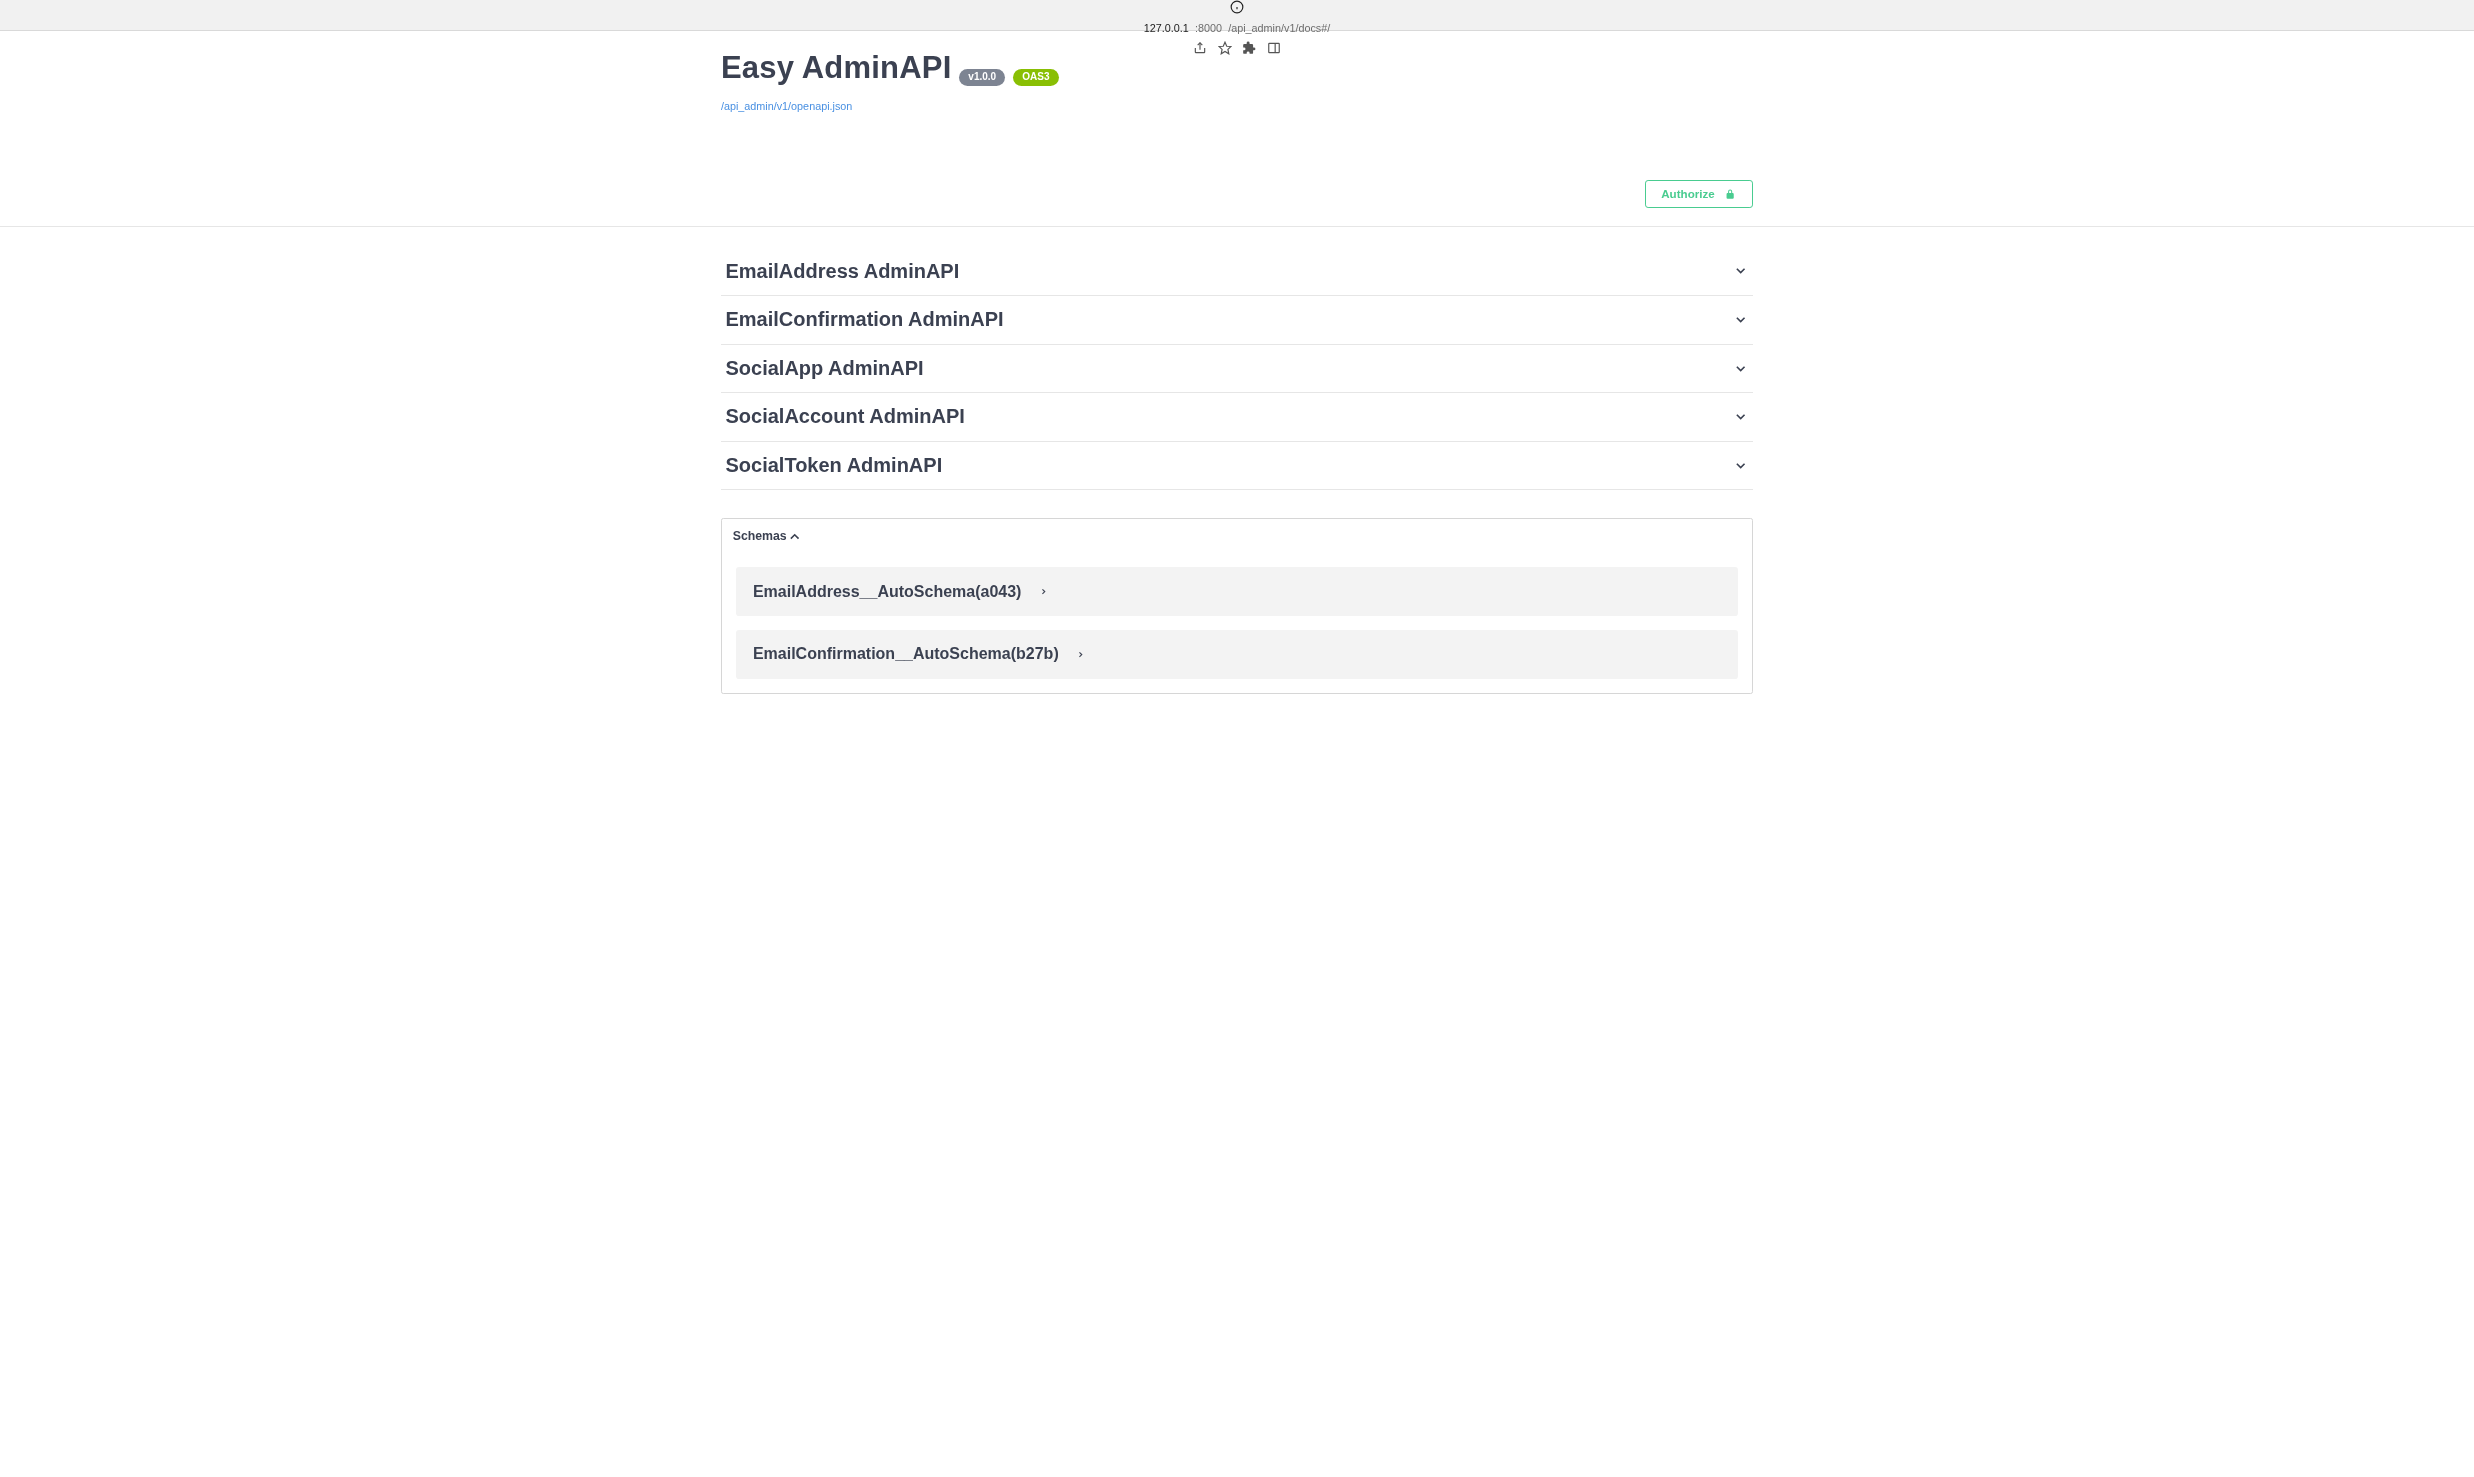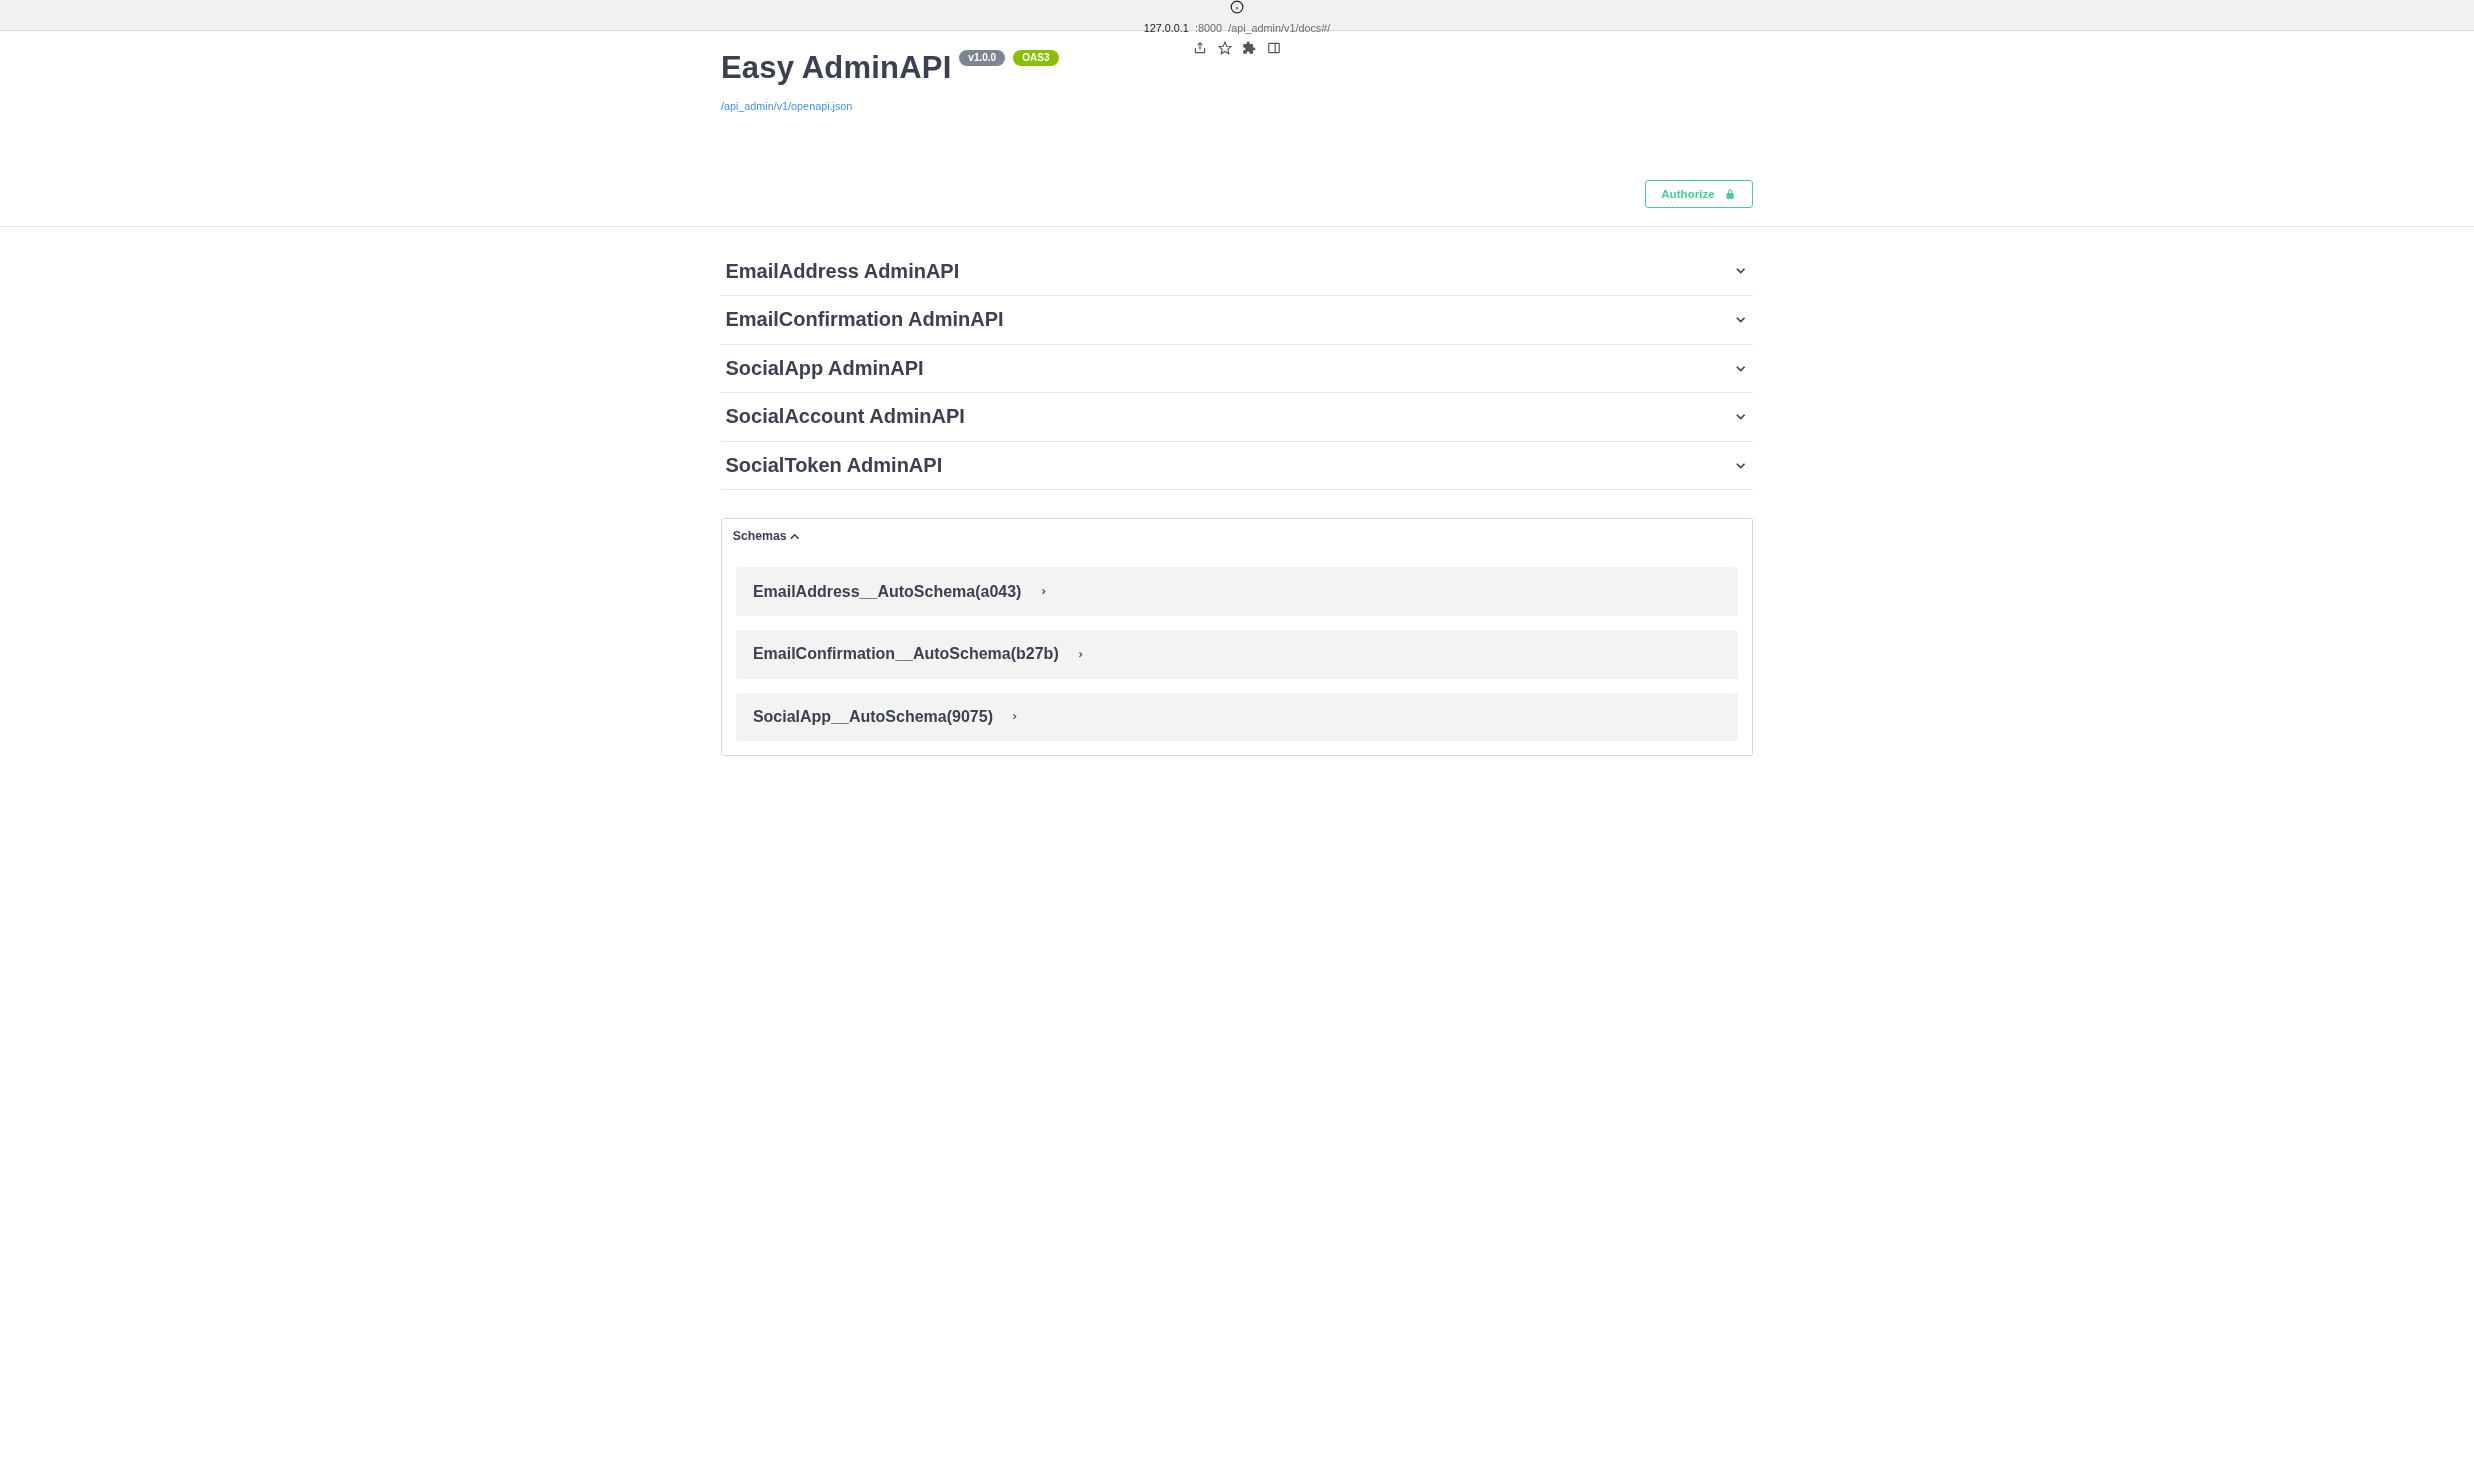--- a/index.html
+++ b/index.html
@@ -45,21 +45,21 @@
   .location-bar .addr .path{color:#6d6d6d;}
   .loc-icons{display:flex;align-items:center;gap:10.8px;color:#555;}
   .loc-icon{width:14px;height:14px;display:flex;align-items:center;justify-content:center;}
 
   
   .header-wrap{
     max-width:1063px;
     margin:0 auto;
     padding:18.5px 15.4px 14px 15.4px;
   }
-  .title-row{display:flex;align-items:flex-start;gap:7.7px;flex-wrap:wrap;}
+  .title-row{display:flex;align-items:flex-end;gap:7.7px;flex-wrap:wrap;}
   .api-title{
     font-size:31px;
     font-weight:700;
     color:var(--text-dark);
     letter-spacing:0.2px;
   }
   .badge{
     display:inline-flex;align-items:center;justify-content:center;
     border-radius:20px;
     font-size:10px;font-weight:600;color:#fff;
@@ -265,25 +265,17 @@
           </span>
         </div>
         <div class="schema-item">
           <span>EmailConfirmation__AutoSchema(b27b)</span>
           <span class="chev chev-right">
             <svg viewBox="0 0 24 24" fill="none" stroke="currentColor" stroke-width="3">
               <polyline points="9 6 15 12 9 18"></polyline>
             </svg>
           </span>
         </div>
-        <div class="schema-item">
-          <span>SocialApp__AutoSchema(9075)</span>
-          <span class="chev chev-right">
-            <svg viewBox="0 0 24 24" fill="none" stroke="currentColor" stroke-width="3">
-              <polyline points="9 6 15 12 9 18"></polyline>
-            </svg>
-          </span>
-        </div>
       </div>
   </div>
 
 </div>
 
 
 </body></html>

